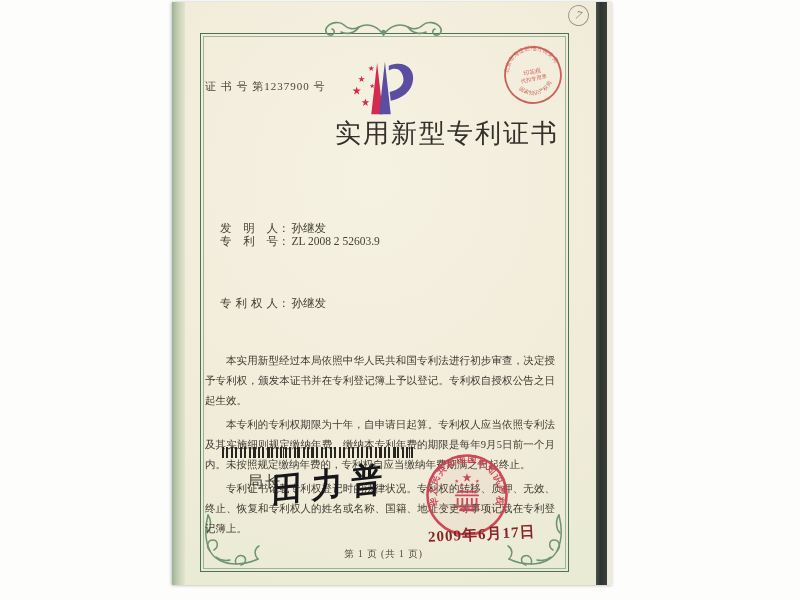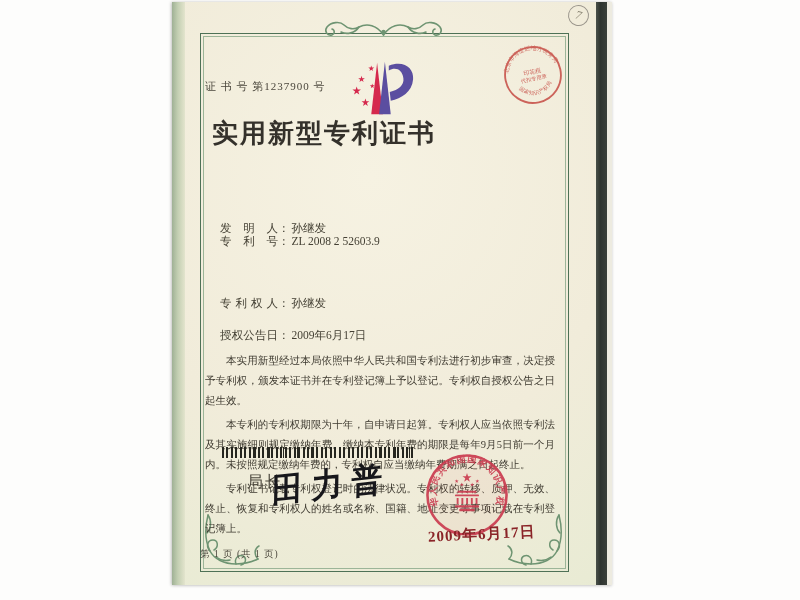--- a/index.html
+++ b/index.html
@@ -24,22 +24,22 @@
   .orn-top{position:absolute;left:144px;top:17px;width:135px;height:28px;}
   .orn-bl{position:absolute;left:30px;top:511px;width:62px;height:55px;}
   .orn-br{position:absolute;left:331px;top:511px;width:62px;height:55px;transform:scaleX(-1);}
 
   
   .cert-no{position:absolute;left:33px;top:70px;font-size:11px;letter-spacing:1px;color:#4a463c;margin-top:7px;}
   .annotation{position:absolute;left:396px;top:3px;width:19px;height:19px;border:1.5px solid #9b968c;
         border-radius:50%;color:#86816f;font-size:12px;font-style:italic;display:flex;align-items:center;
         justify-content:center;transform:rotate(14deg);}
   .logo{position:absolute;left:173px;top:56px;width:72px;height:62px;}
-  .title{position:absolute;left:40px;top:114px;width:367px;text-align:left;font-size:26px;
-        font-weight:700;letter-spacing:2px;color:#34312b;}
+  .title{position:absolute;left:20px;top:114px;width:367px;text-align:right;font-size:26px;
+        font-weight:400;letter-spacing:2px;color:#34312b;}
 
   
   .frow{position:absolute;left:48px;font-size:11.5px;color:#444034;white-space:nowrap;}
   .f0{top:175px}.f1{top:219px}.f2{top:232px}.f3{top:263px}.f4{top:294px}.f5{top:326px}
   .flabel{display:inline-block;width:58px;text-align:justify;text-align-last:justify;}
   .flabel.wide{width:78px;}
   .fvalue{padding-left:2px;}
 
   
   .paras{position:absolute;left:33px;top:349px;width:350px;}
@@ -58,21 +58,21 @@
      font-family:"DejaVu Sans","Liberation Sans",sans-serif;letter-spacing:9px;white-space:nowrap;
      transform:rotate(-6deg) skewX(-7deg) scaleY(1.08);transform-origin:left center;}
 
   
   .seal{position:absolute;left:252px;top:450px;width:86px;height:86px;opacity:.92;}
   .seal-date{position:absolute;left:256px;top:523px;font-size:15px;font-weight:700;color:#8a2428;
      letter-spacing:1px;transform:rotate(-3deg);white-space:nowrap;}
   .tax-stamp{position:absolute;left:330px;top:42px;width:62px;height:62px;opacity:.82;}
 
   
-  .footer{position:absolute;left:28px;top:546px;width:367px;text-align:left;font-size:9.5px;
+  .footer{position:absolute;left:28px;top:546px;width:367px;text-align:center;font-size:9.5px;
      letter-spacing:1px;color:#4a463c;}
 </style>
 </head>
 <body>
 
 <div id="stage">
   <div class="page">
     <div class="spine"></div>
     <div class="edge-dark"></div>
     <div class="edge-light"></div>
@@ -132,21 +132,20 @@
         <use href="#st" transform="translate(27,10) scale(3.2)"></use>
         <use href="#st" transform="translate(28,28) scale(2.6)"></use>
       </g>
     </svg>
 
     <div class="title">实用新型专利证书</div>
 
     <div class="frow f1"><span class="flabel">发明人</span><span>：</span><span class="fvalue">孙继发</span></div>
     <div class="frow f2"><span class="flabel">专利号</span><span>：</span><span class="fvalue">ZL 2008 2 52603.9</span></div>
     <div class="frow f4"><span class="flabel">专利权人</span><span>：</span><span class="fvalue">孙继发</span></div>
-    <div class="frow f5"><span class="flabel">授权公告日</span><span>：</span><span class="fvalue">2009年6月17日</span></div>
 
     <div class="paras">
       <p>本实用新型经过本局依照中华人民共和国专利法进行初步审查，决定授予专利权，颁发本证书并在专利登记簿上予以登记。专利权自授权公告之日起生效。</p>
       <p>本专利的专利权期限为十年，自申请日起算。专利权人应当依照专利法及其实施细则规定缴纳年费。缴纳本专利年费的期限是每年9月5日前一个月内。未按照规定缴纳年费的，专利权自应当缴纳年费期满之日起终止。</p>
       <p>专利证书记载专利权登记时的法律状况。专利权的转移、质押、无效、终止、恢复和专利权人的姓名或名称、国籍、地址变更等事项记载在专利登记簿上。</p>
     </div>
 
     <div class="barcode"></div>
 
     <div class="sig-label">局长</div>

